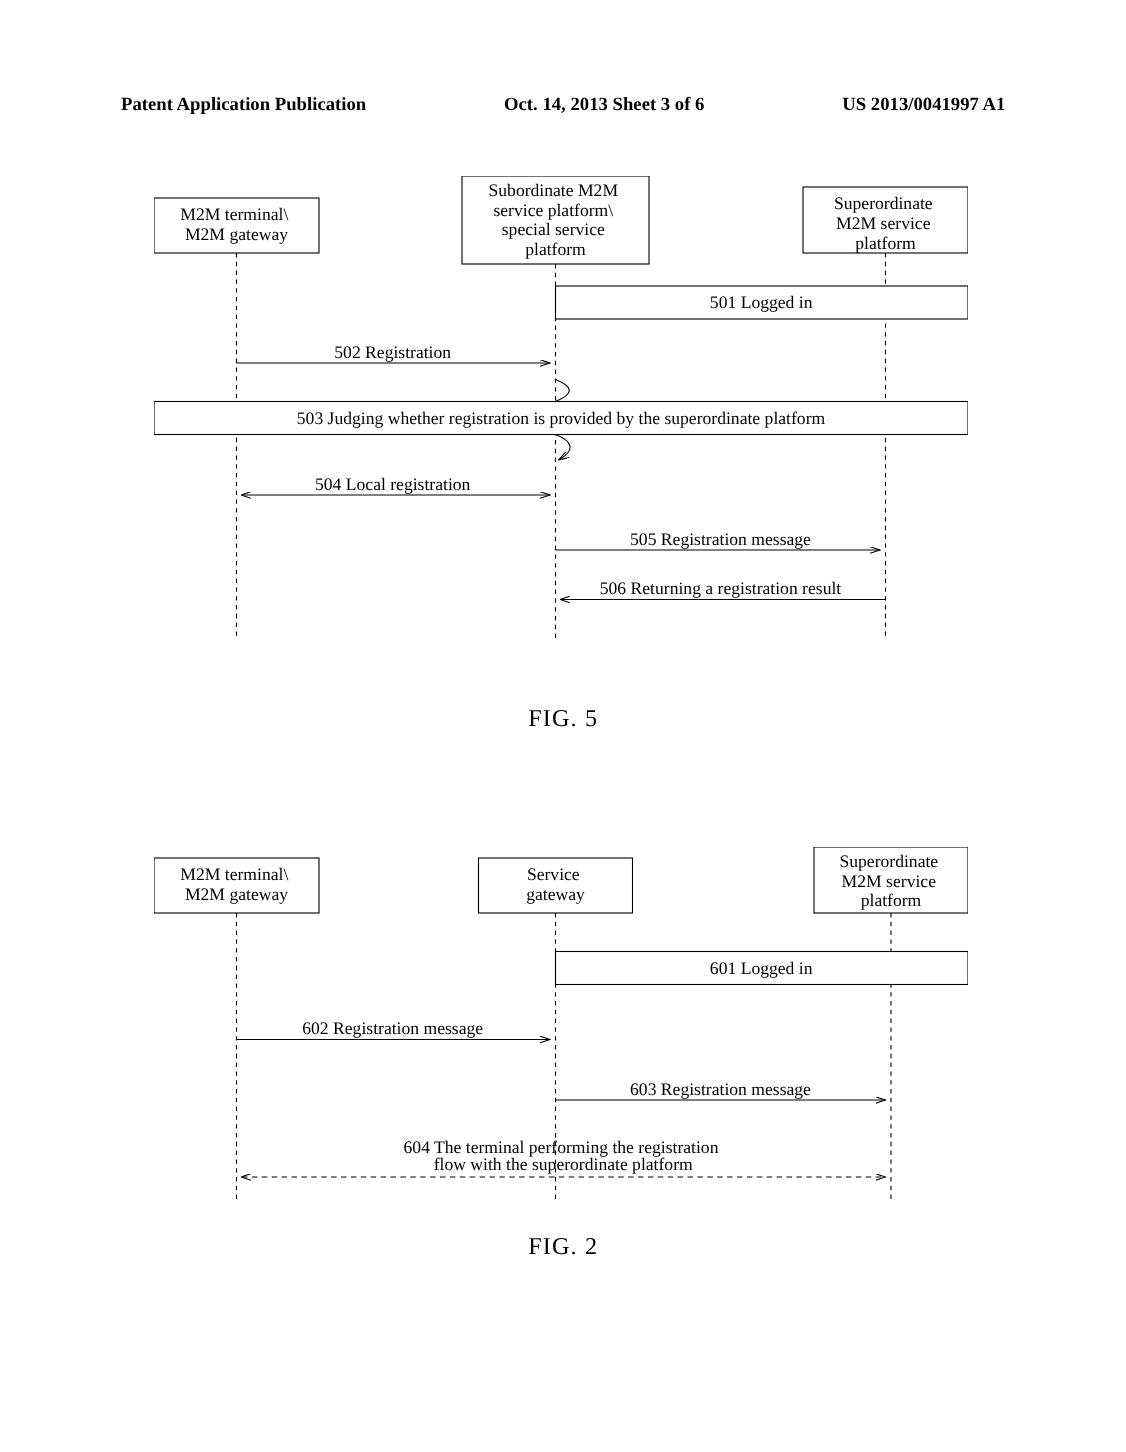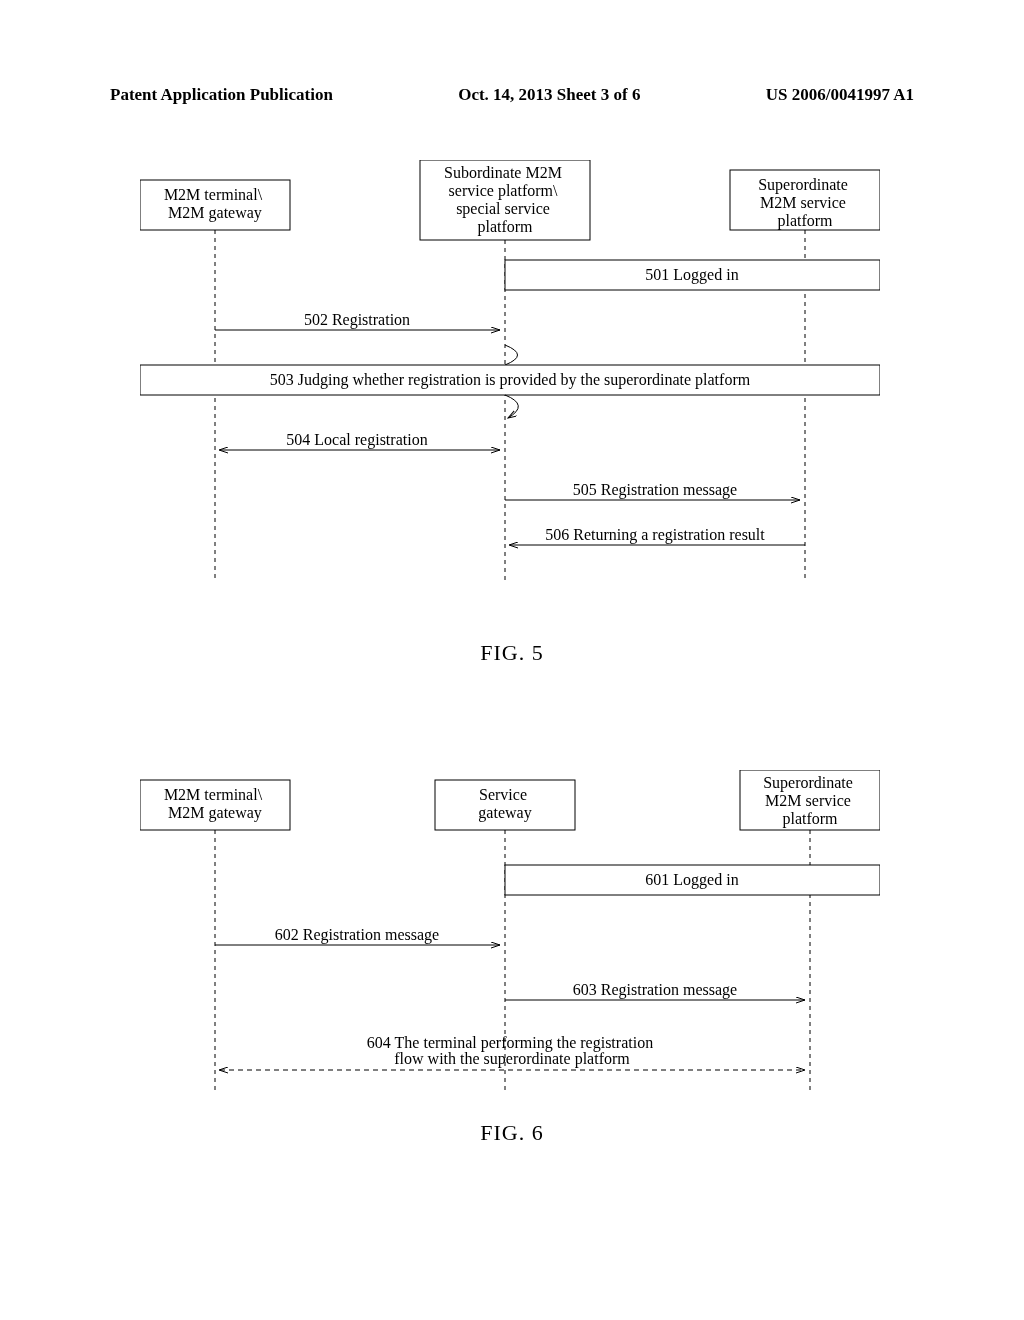--- a/index.html
+++ b/index.html
@@ -59,21 +59,21 @@
   }
 </style>
 </head>
 <body>
 
 <div class="page">
 
   <div class="header">
     <span>Patent Application Publication</span>
     <span>Oct. 14, 2013  Sheet 3 of 6</span>
-    <span>US 2006/0041997 A1</span>
+    <span>US 2013/0041997 A1</span>
   </div>
 
   <div class="diagram" style="top:160px;height:450px">
     <svg viewBox="0 0 740 450">
       <defs>
         <marker id="arrR" markerWidth="10" markerHeight="10" refX="9" refY="3" orient="auto">
           <path d="M0,0 L9,3 L0,6" fill="none" stroke="#000" stroke-width="1"></path>
         </marker>
         <marker id="arrL" markerWidth="10" markerHeight="10" refX="1" refY="3" orient="auto">
           <path d="M9,0 L0,3 L9,6" fill="none" stroke="#000" stroke-width="1"></path>
@@ -176,15 +176,15 @@
       <text class="txt" x="515" y="225" text-anchor="middle">603  Registration message</text>
 
       <line x1="80" y1="300" x2="665" y2="300" stroke="#000" stroke-width="1" stroke-dasharray="5 4" marker-start="url(#arrL6)" marker-end="url(#arrRd6)"></line>
       <text class="txt" x="372" y="278" text-anchor="middle">
         <tspan x="372" dy="0">604  The terminal performing the registration</tspan>
         <tspan x="372" dy="16">flow with the superordinate platform</tspan>
       </text>
     </svg>
   </div>
 
-  <div class="caption" style="position:absolute;top:1120px;left:0;width:1024px">FIG. 6</div>
+  <div class="caption" style="position:absolute;top:1120px;left:0;width:1024px">FIG. 2</div>
 
 </div>
 
 </body></html>

